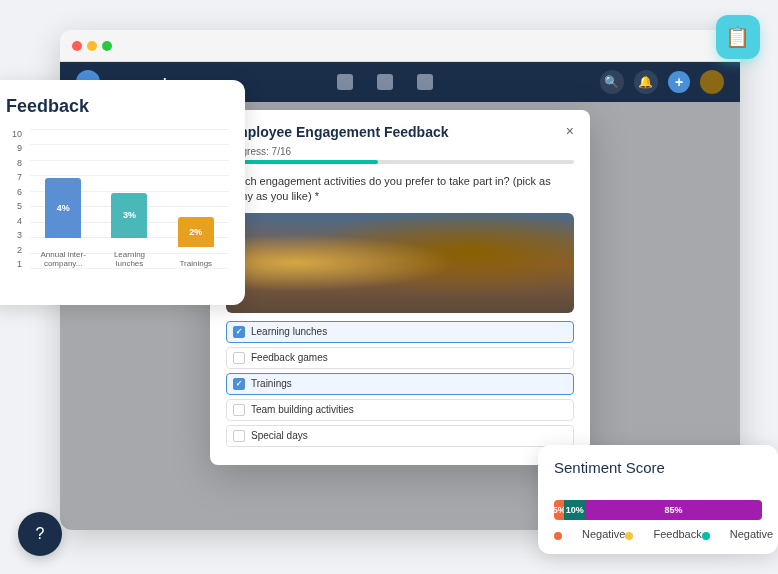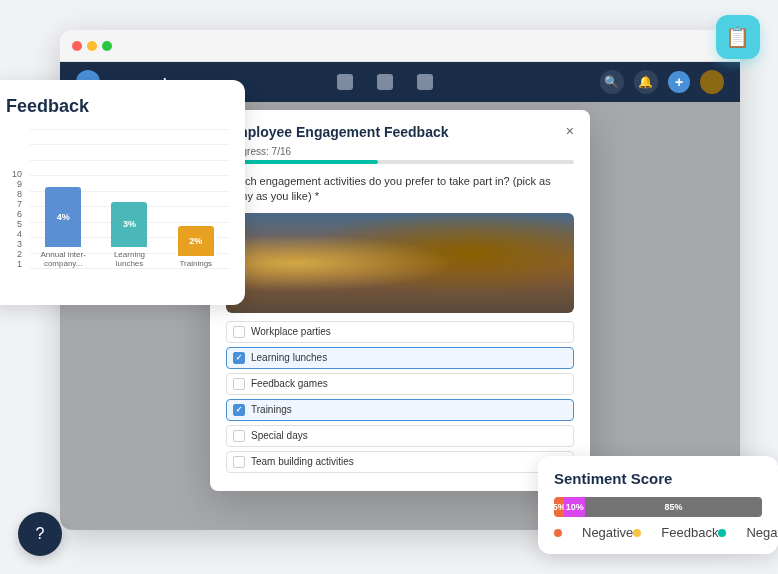--- a/index.html
+++ b/index.html
@@ -259,21 +259,21 @@
       width: 100%;
       height: 160px;
       position: relative;
     }
     .chart-y-axis {
       position: absolute;
       left: 0; top: 0; bottom: 20px;
       width: 20px;
       display: flex;
       flex-direction: column;
-      justify-content: flex-end;
+      justify-content: space-between;
       align-items: flex-end;
       padding-right: 4px;
     }
     .y-label {
       font-size: 9px;
       color: #666;
     }
     .chart-grid-bars {
       position: absolute;
       left: 24px; right: 0; top: 0; bottom: 20px;
@@ -311,69 +311,69 @@
       font-weight: 600;
       position: relative;
     }
     .bar-blue { background: #5b8fd4; }
     .bar-teal { background: #4ab8b8; }
     .bar-orange { background: #e8a020; }
     .bar-label {
       font-size: 8px;
       color: #666;
       text-align: center;
-      margin-top: 3px;
+      margin-top: 12px;
       line-height: 1.2;
     }
 
     
     .sentiment-card {
       position: absolute;
       bottom: 20px;
       right: 0px;
       width: 240px;
       background: #fff;
       border-radius: 12px;
       box-shadow: 0 4px 20px rgba(0,0,0,0.15);
       padding: 14px 16px;
       z-index: 20;
     }
     .sentiment-title {
       font-size: 15px;
-      font-weight: 700;
+      font-weight: 400;
       color: #1a2e4a;
-      margin-bottom: 10px;
+      margin-bottom: 24px;
     }
     .sentiment-bar {
       display: flex;
       height: 20px;
       border-radius: 4px;
       overflow: hidden;
       margin-bottom: 8px;
     }
     .seg-negative { background: #f06c3a; }
-    .seg-neutral { background: #d946ef; }
-    .seg-positive { background: #737373; }
+    .seg-neutral { background: #0f766e; }
+    .seg-positive { background: #a21caf; }
     .seg-label {
       display: flex;
       align-items: center;
       justify-content: center;
       font-size: 9px;
       font-weight: 700;
       color: #fff;
     }
     .sentiment-legend {
       display: flex;
       justify-content: space-around;
     }
     .legend-item {
       display: flex;
-      align-items: center;
+      align-items: flex-end;
       gap: 20px;
-      font-size: 13px;
+      font-size: 11px;
       color: #444;
     }
     .legend-dot {
       width: 8px; height: 8px;
       border-radius: 50%;
     }
 
     
     .fab-clipboard {
       position: absolute;
@@ -463,43 +463,39 @@
             <div class="progress-fill"></div>
           </div>
         </div>
 
         <div class="modal-body">
           <div class="modal-question">Which engagement activities do you prefer to take part in? (pick as many as you like) *</div>
           <div class="modal-image">
             <div class="modal-image-inner"></div>
           </div>
 
-          <div class="modal-option">
-            <div class="checkbox"></div>
-            <span>Workplace parties</span>
-          </div>
           <div class="modal-option checked">
             <div class="checkbox checked-box"></div>
             <span>Learning lunches</span>
           </div>
           <div class="modal-option">
             <div class="checkbox"></div>
             <span>Feedback games</span>
           </div>
           <div class="modal-option checked">
             <div class="checkbox checked-box"></div>
             <span>Trainings</span>
           </div>
           <div class="modal-option">
             <div class="checkbox"></div>
-            <span>Special days</span>
+            <span>Team building activities</span>
           </div>
           <div class="modal-option">
             <div class="checkbox"></div>
-            <span>Team building activities</span>
+            <span>Special days</span>
           </div>
         </div>
 
       </div>
     </div>
   </div>
 </div>
 
 <div class="choices-card">
   <div class="choices-title">Feedback</div>

